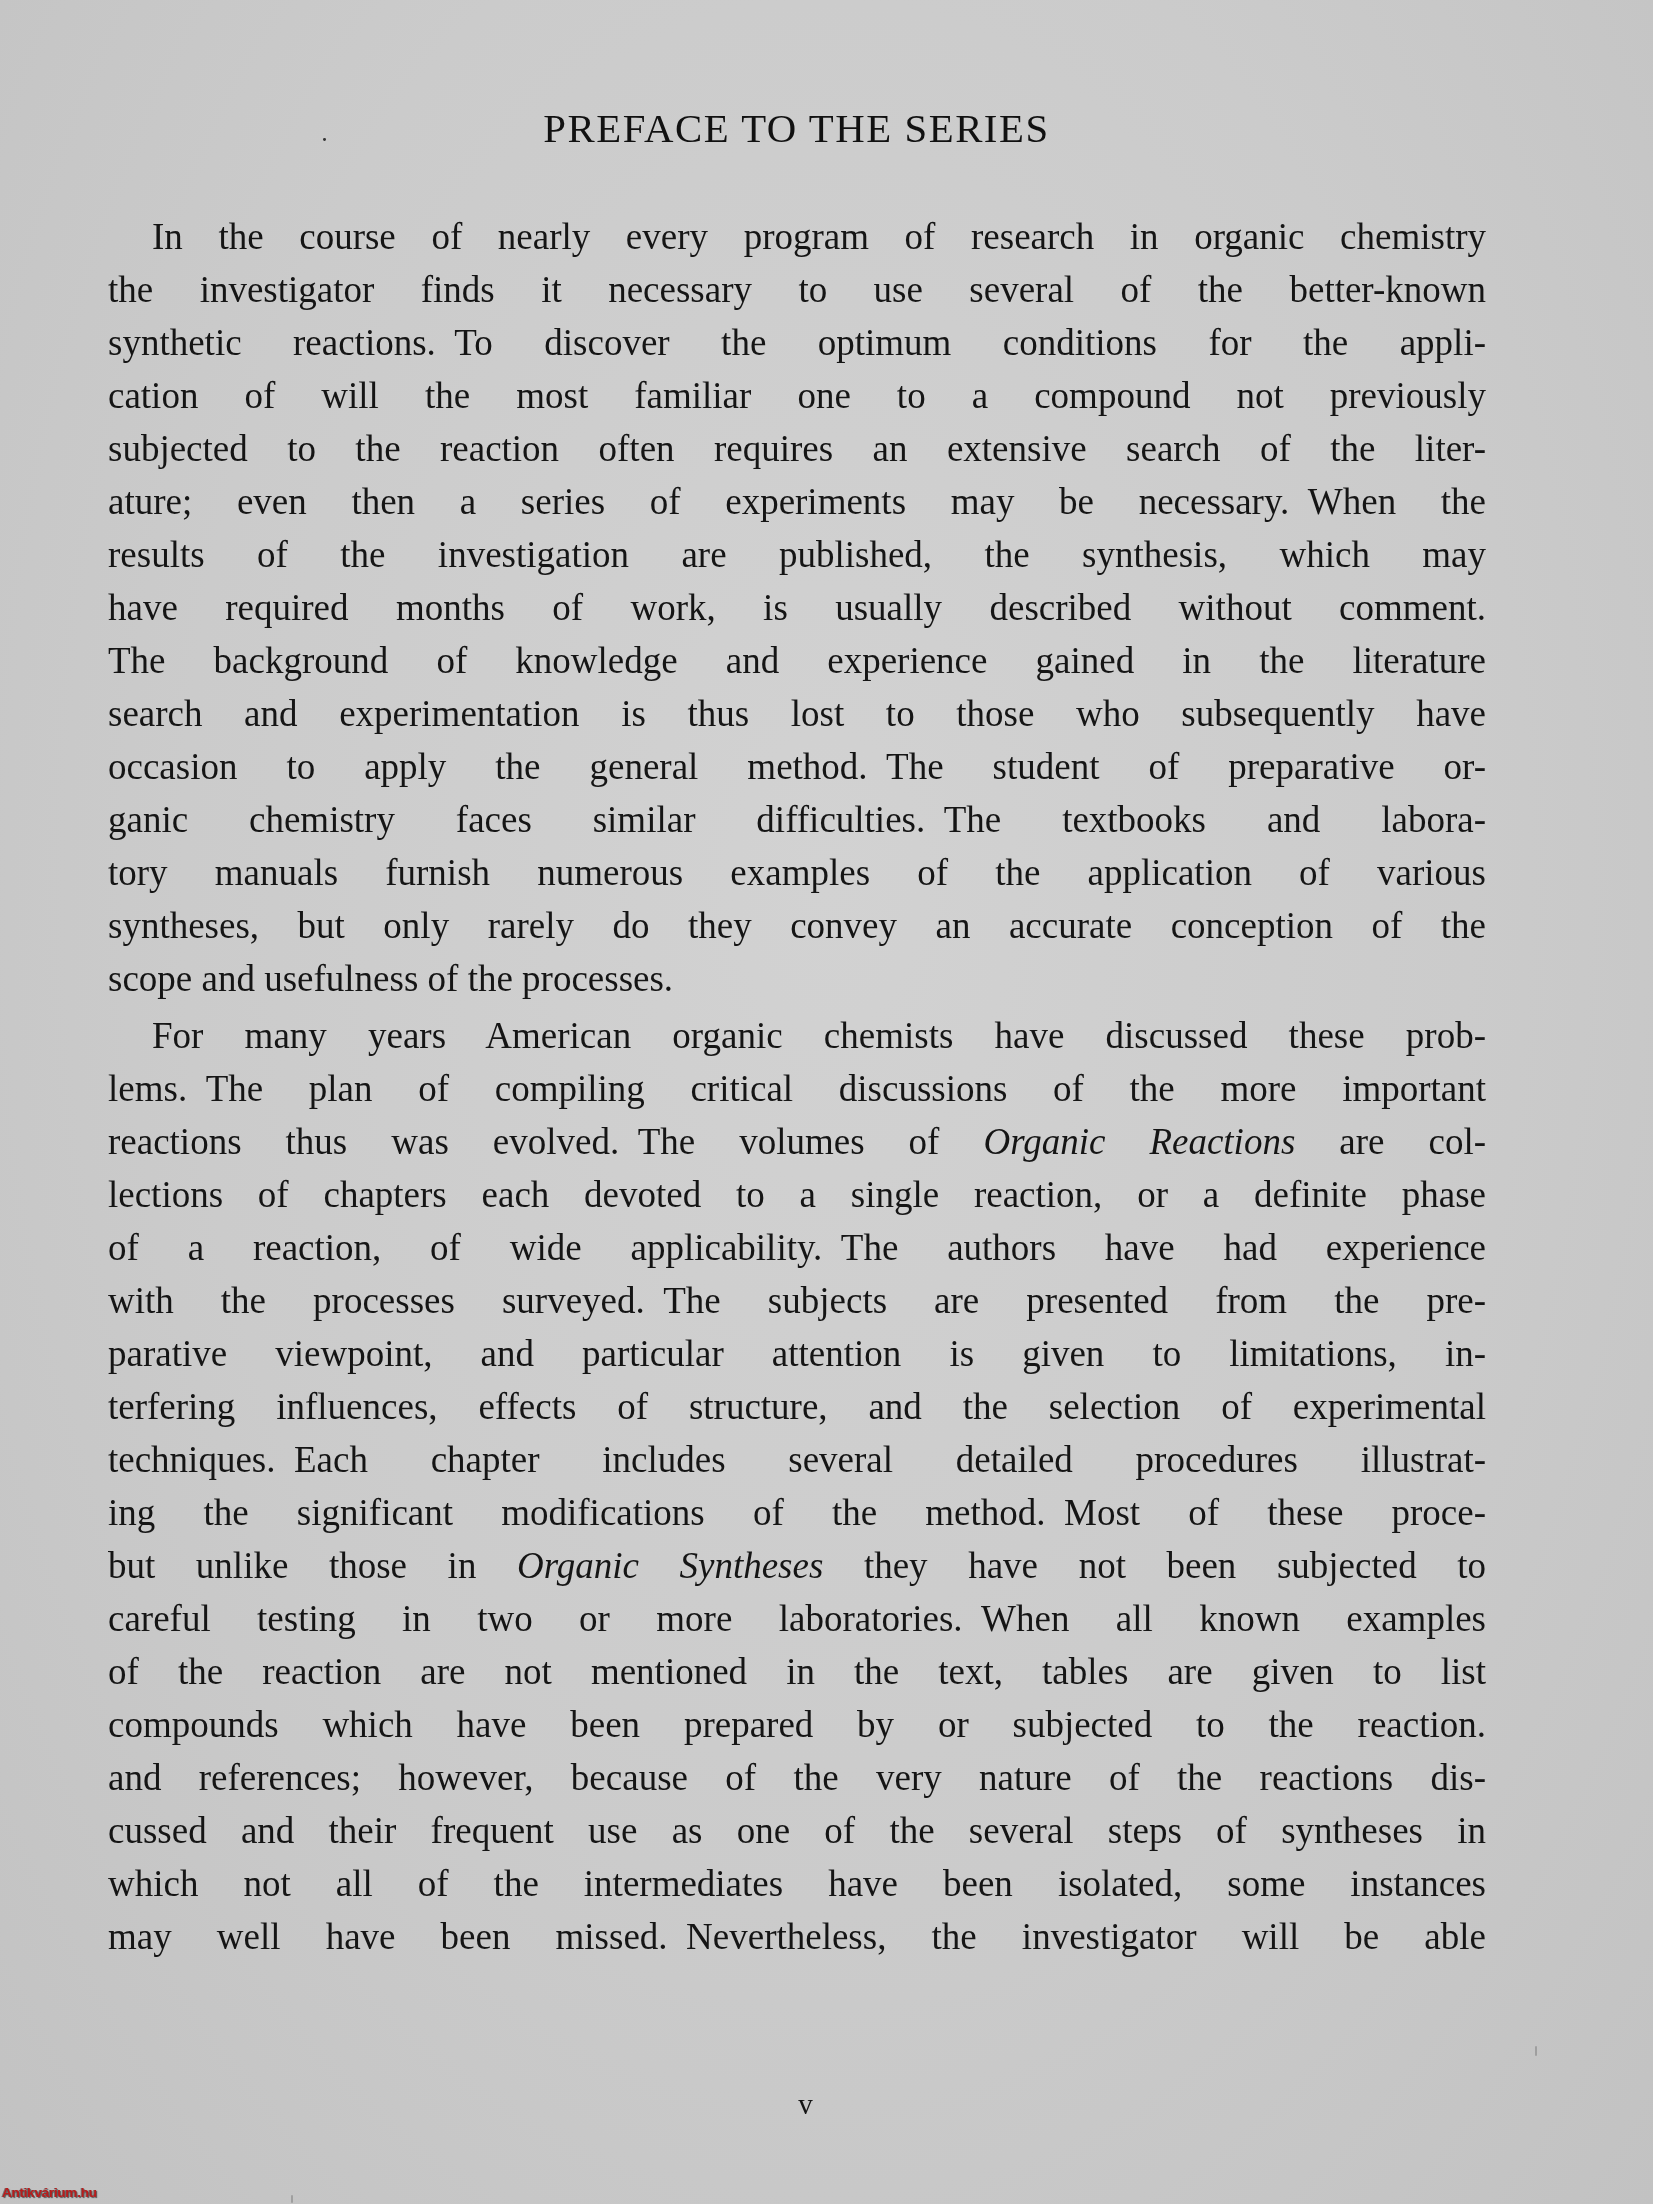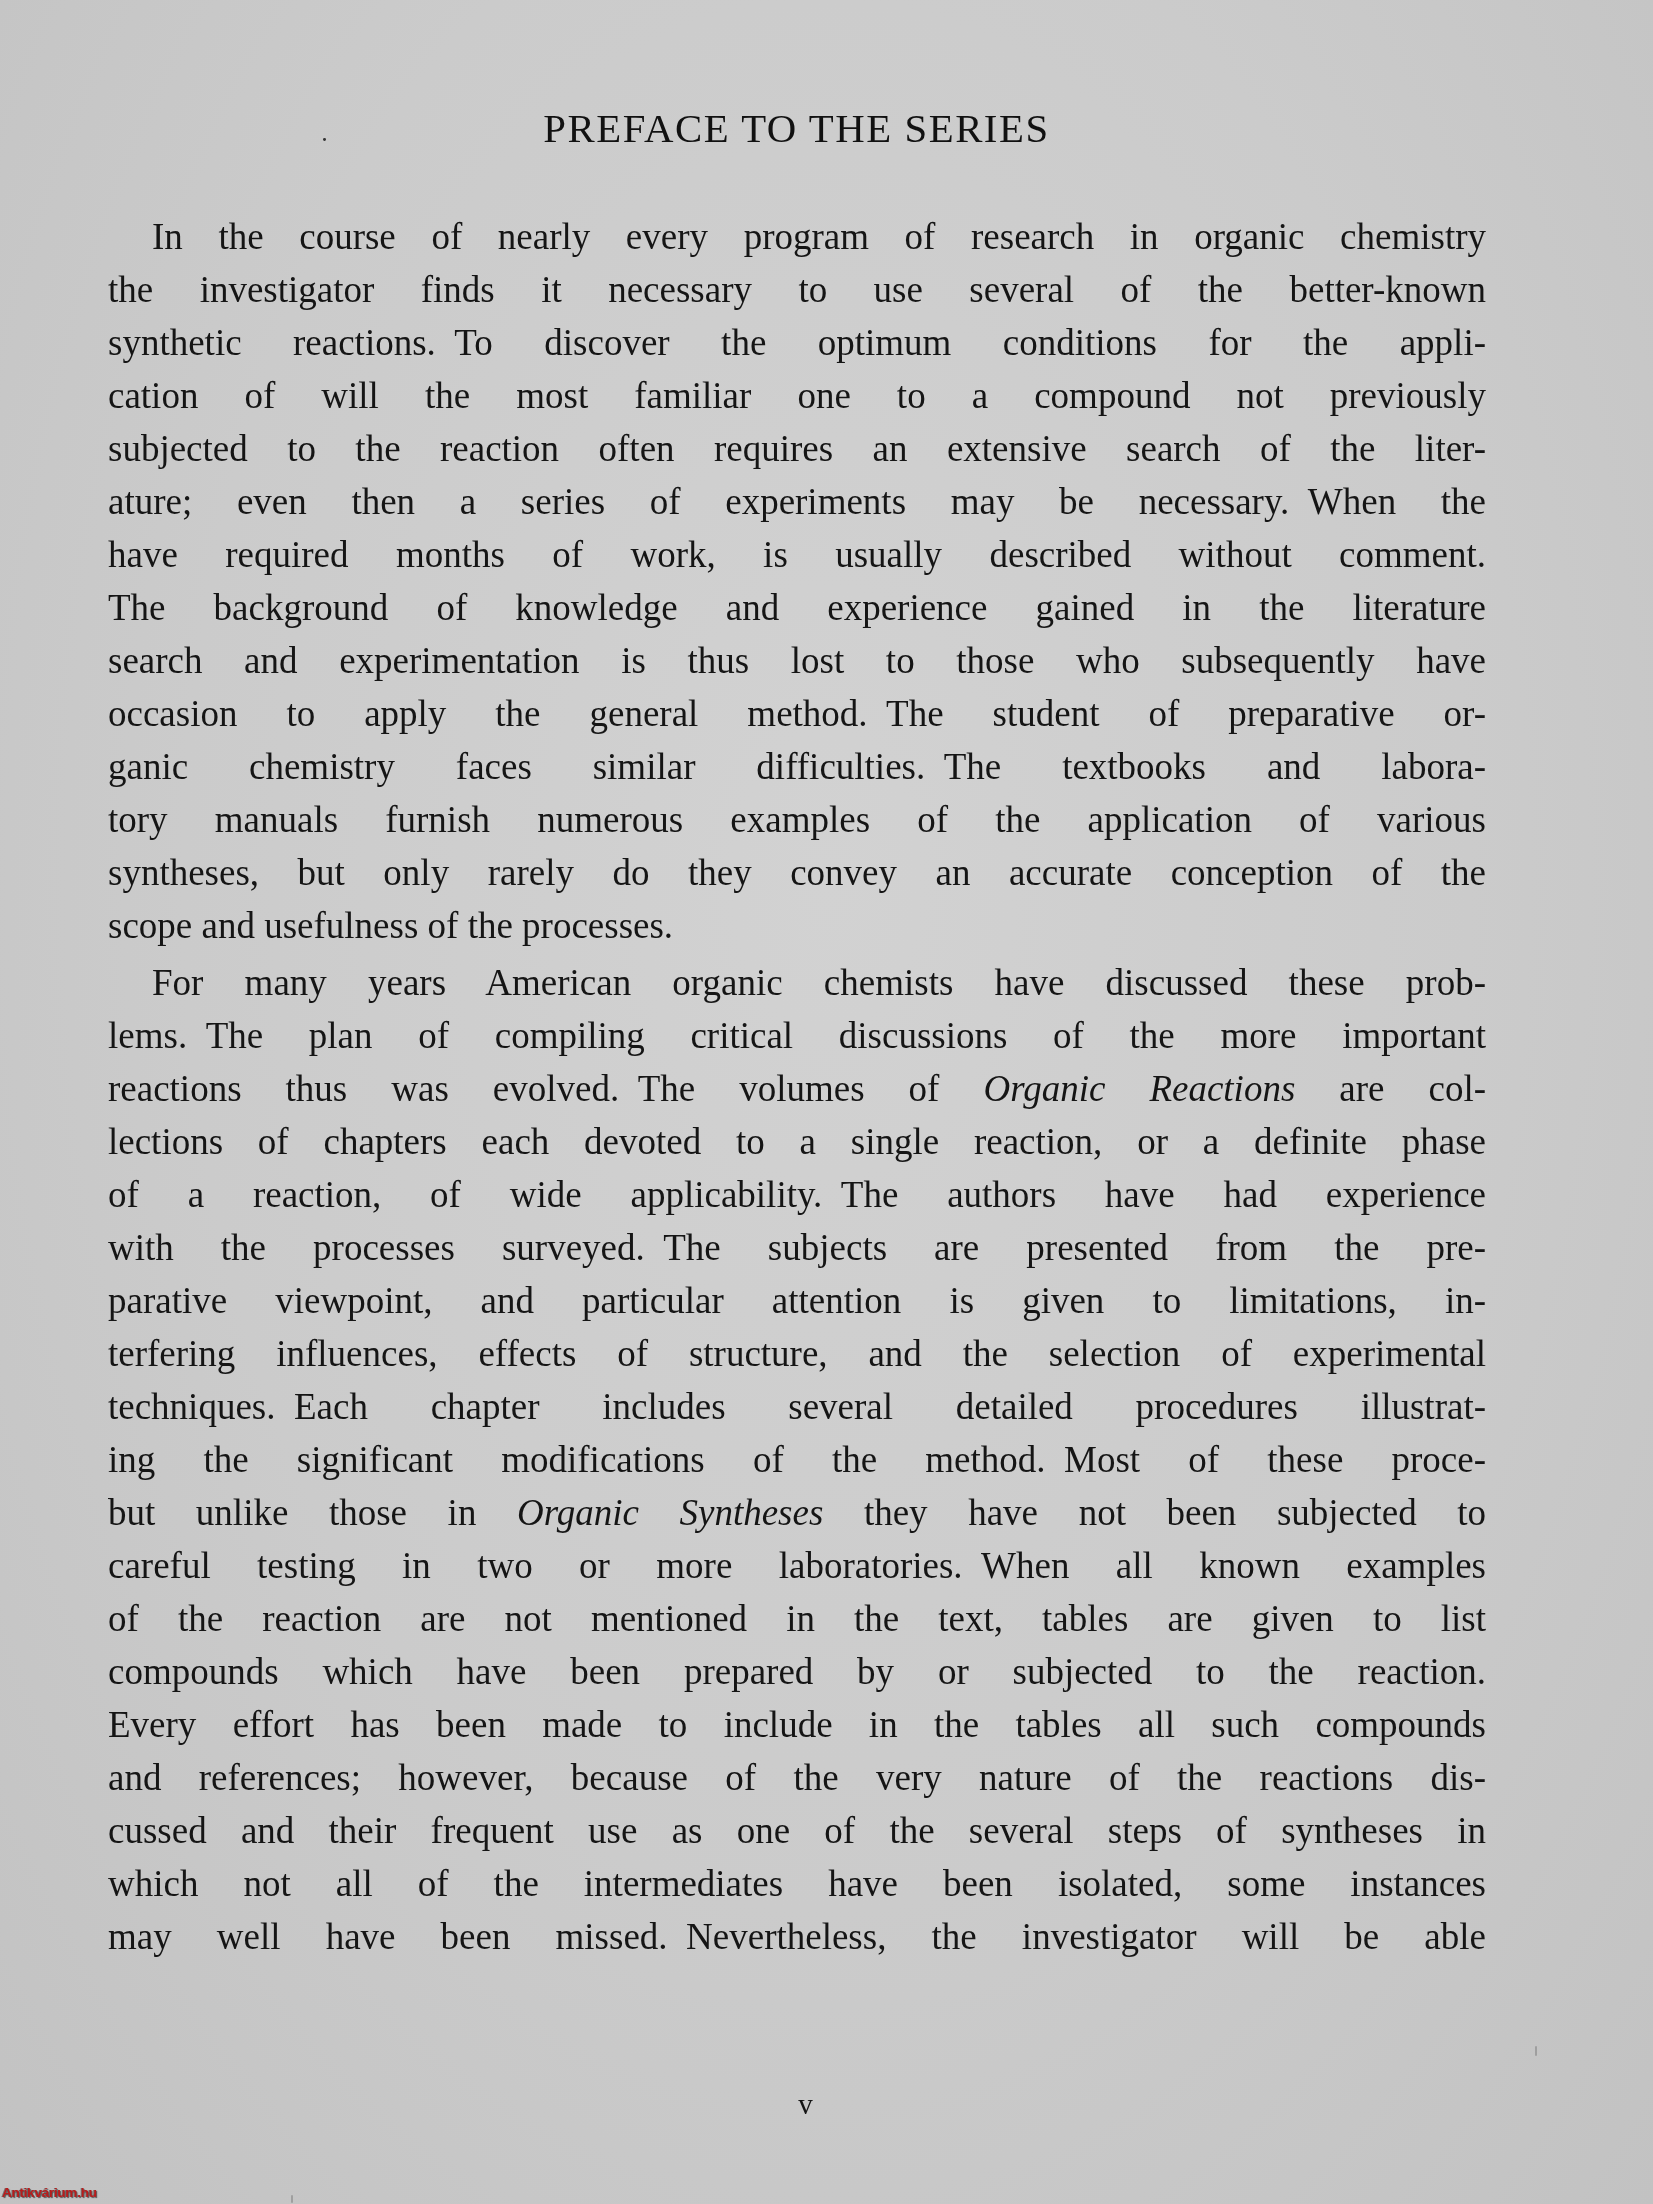--- a/index.html
+++ b/index.html
@@ -110,20 +110,21 @@
   <div class="title">PREFACE TO THE SERIES</div>
 
   <div class="body-text">
     <div id="para-0" class="para">
         <div class="line indent">In the course of nearly every program of research in organic chemistry</div>
         <div class="line">the investigator finds it necessary to use several of the better-known</div>
         <div class="line">synthetic reactions. To discover the optimum conditions for the appli-</div>
         <div class="line">cation of will the most familiar one to a compound not previously</div>
         <div class="line">subjected to the reaction often requires an extensive search of the liter-</div>
         <div class="line">ature; even then a series of experiments may be necessary. When the</div>
+        <div class="line">results of the investigation are published, the synthesis, which may</div>
         <div class="line">have required months of work, is usually described without comment.</div>
         <div class="line">The background of knowledge and experience gained in the literature</div>
         <div class="line">search and experimentation is thus lost to those who subsequently have</div>
         <div class="line">occasion to apply the general method. The student of preparative or-</div>
         <div class="line">ganic chemistry faces similar difficulties. The textbooks and labora-</div>
         <div class="line">tory manuals furnish numerous examples of the application of various</div>
         <div class="line">syntheses, but only rarely do they convey an accurate conception of the</div>
         <div class="line last">scope and usefulness of the processes.</div>
       </div>
     <div id="para-1" class="para para2">
@@ -134,21 +135,20 @@
         <div class="line">of a reaction, of wide applicability. The authors have had experience</div>
         <div class="line">with the processes surveyed. The subjects are presented from the pre-</div>
         <div class="line">parative viewpoint, and particular attention is given to limitations, in-</div>
         <div class="line">terfering influences, effects of structure, and the selection of experimental</div>
         <div class="line">techniques. Each chapter includes several detailed procedures illustrat-</div>
         <div class="line">ing the significant modifications of the method. Most of these proce-</div>
         <div class="line"><span>but unlike those in </span><em>Organic Syntheses</em><span> they have not been subjected to</span></div>
         <div class="line">careful testing in two or more laboratories. When all known examples</div>
         <div class="line">of the reaction are not mentioned in the text, tables are given to list</div>
         <div class="line">compounds which have been prepared by or subjected to the reaction.</div>
-        <div class="line">Every effort has been made to include in the tables all such compounds</div>
         <div class="line">and references; however, because of the very nature of the reactions dis-</div>
         <div class="line">cussed and their frequent use as one of the several steps of syntheses in</div>
         <div class="line">which not all of the intermediates have been isolated, some instances</div>
         <div class="line">may well have been missed. Nevertheless, the investigator will be able</div>
       </div>
   </div>
 
   <div class="page-number">v</div>
 
   <div class="watermark">Antikvárium.hu</div>

